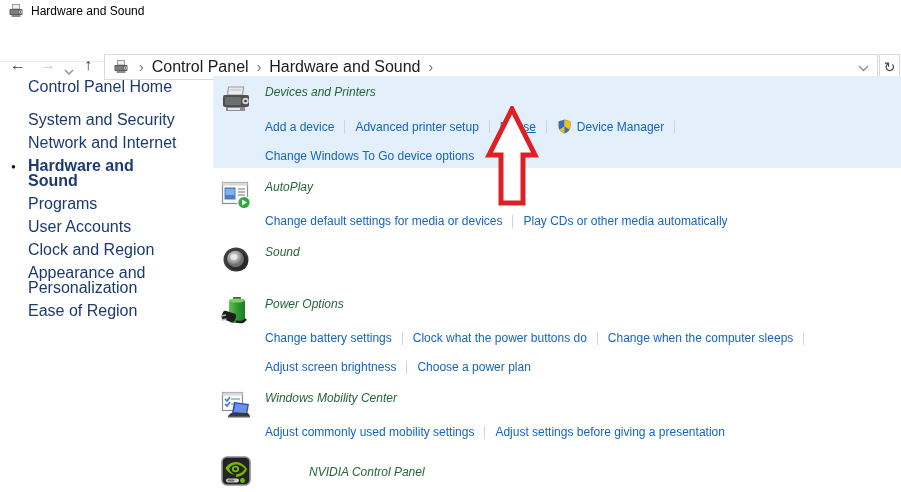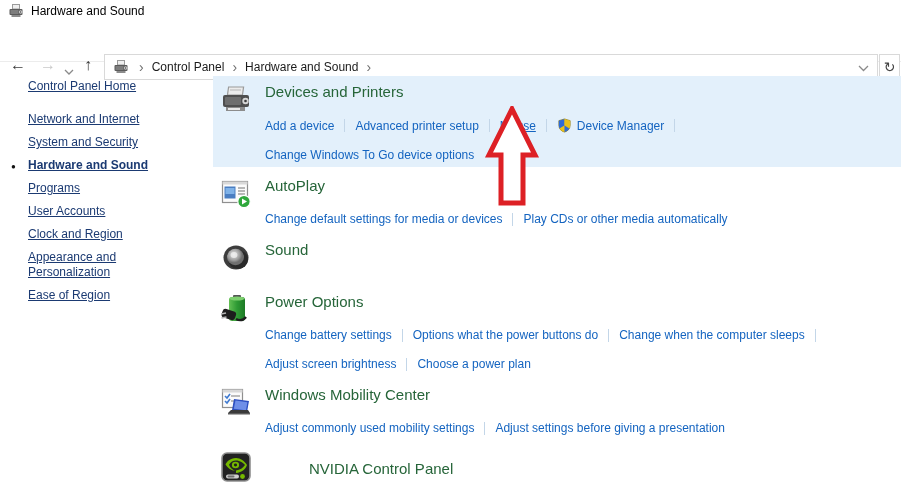--- a/index.html
+++ b/index.html
@@ -19,48 +19,48 @@
   .nav-back    { left:10px;  color:#3b3b3b; }
   .nav-forward { left:40px;  color:#c9c9c9; }
   .nav-chevron { left:64px;  top:38px; }
   .nav-up      { left:84px;  color:#3b3b3b; }
 
   .addressbar { position:absolute; left:104px; top:30px; width:774px; height:26px;
                 border:1px solid #d9d9d9; background:#fff;
                 display:flex; align-items:center; padding:0 6px; }
   .addressbar .ab-icon { width:16px; height:16px; margin:0 2px 0 2px; }
   .crumb-sep { color:#707070; font-size:14px; margin:0 8px; }
-  .crumb { font-size:12px; color:#1b1b1b; cursor:pointer; white-space:nowrap; }
+  .crumb { font-size:16px; color:#1b1b1b; cursor:pointer; white-space:nowrap; }
   .ab-spacer { flex:1; }
   .ab-dropdown { margin-right:2px; cursor:pointer; }
 
   .refreshbox { position:absolute; left:879px; top:30px; width:21px; height:26px;
                 border:1px solid #d9d9d9; background:#fff; display:flex;
                 align-items:center; justify-content:center; font-size:14px;
                 color:#444; cursor:pointer; }
 
   
   .sidebar { position:absolute; left:0; top:63px; width:212px; padding:12px 0 0 28px; }
-  .side-item { position:relative; font-size:12px; line-height:15px; padding:4px 0;
-               color:#1b3a72; width:150px; cursor:pointer;text-decoration:underline; }
+  .side-item { position:relative; font-size:16px; line-height:15px; padding:4px 0;
+               color:#1b3a72; width:150px; cursor:pointer; }
   .side-item.first { margin-bottom:10px; }
   .side-item.active { font-weight:bold; }
   .side-item.active::before { content:"●"; position:absolute; left:-17px; top:5px;
                               font-size:8px; color:#111; }
 
   
   .content { position:absolute; left:213px; top:63px; width:688px; }
   .section { display:flex; padding:6px 0 5px 7px; margin:0 0 3px 0; }
   .section.first { margin-top:13px; }
   .section.highlighted { background:#e3f0fb; }
   .section.no-links { align-items:center; }
   .icon-col { width:45px; flex:none; padding-top:2px; }
   .txt-col { flex:1; }
-  .sec-title { font-size:15px; color:#266539; line-height:19px; margin-bottom:2px;
-               cursor:pointer; display:inline-block; }
+  .sec-title { font-size:12px; color:#266539; line-height:19px; margin-bottom:2px;
+               cursor:pointer; display:inline-block;font-style:italic; }
   .section.no-links .sec-title { margin-bottom:0;margin-left:44px; }
   .link-row { display:flex; align-items:center; flex-wrap:nowrap; margin-top:15px;
               white-space:nowrap; }
   .task-link { font-size:12px; color:#1464c0; text-decoration:none; cursor:pointer;
                display:inline-flex; align-items:center; }
   .task-link.emphasized { text-decoration:underline; }
   .link-div { display:inline-block; width:1px; height:13px; background:#c3d6e8;
               margin:0 10px; }
   .shield { width:15px; height:15px; margin-right:5px; }
 
@@ -111,22 +111,22 @@
       <svg width="11" height="7">
           <polyline points="1,1 5.5,5.5 10,1" fill="none" stroke="#8a8a8a" stroke-width="1.3"></polyline>
         </svg>
     </span>
   </div>
   <div class="refreshbox">↻</div>
 </div>
 
 <div class="sidebar" id="sidebar">
     <div class="side-item first">Control Panel Home</div>
+    <div class="side-item">System and Security</div>
     <div class="side-item">Network and Internet</div>
-    <div class="side-item">System and Security</div>
     <div class="side-item active">Hardware and Sound</div>
     <div class="side-item">Programs</div>
     <div class="side-item">User Accounts</div>
     <div class="side-item">Clock and Region</div>
     <div class="side-item">Appearance and Personalization</div>
     <div class="side-item">Ease of Region</div>
   </div>
 
 <div class="content" id="content">
     <div class="section first highlighted">
@@ -224,21 +224,21 @@
             <line x1="1" y1="20" x2="6" y2="19" stroke="#b5b5b5" stroke-width="1.6"></line>
             <line x1="1.5" y1="24" x2="6.5" y2="23" stroke="#b5b5b5" stroke-width="1.6"></line>
             <path d="M16 25 q6 3 10 -2" fill="none" stroke="#1d1d1d" stroke-width="2.4"></path>
           </svg></span></div>
       <div class="txt-col"><span class="sec-title">Power Options</span><div class="link-row">
           <a class="task-link">
             <span>Change battery settings</span>
           </a>
           <span class="link-div"></span>
           <a class="task-link">
-            <span>Options what the power buttons do</span>
+            <span>Clock what the power buttons do</span>
           </a>
           <span class="link-div"></span>
           <a class="task-link">
             <span>Change when the computer sleeps</span>
           </a>
           <span class="link-div"></span>
         </div><div class="link-row">
           <a class="task-link">
             <span>Adjust screen brightness</span>
           </a>

